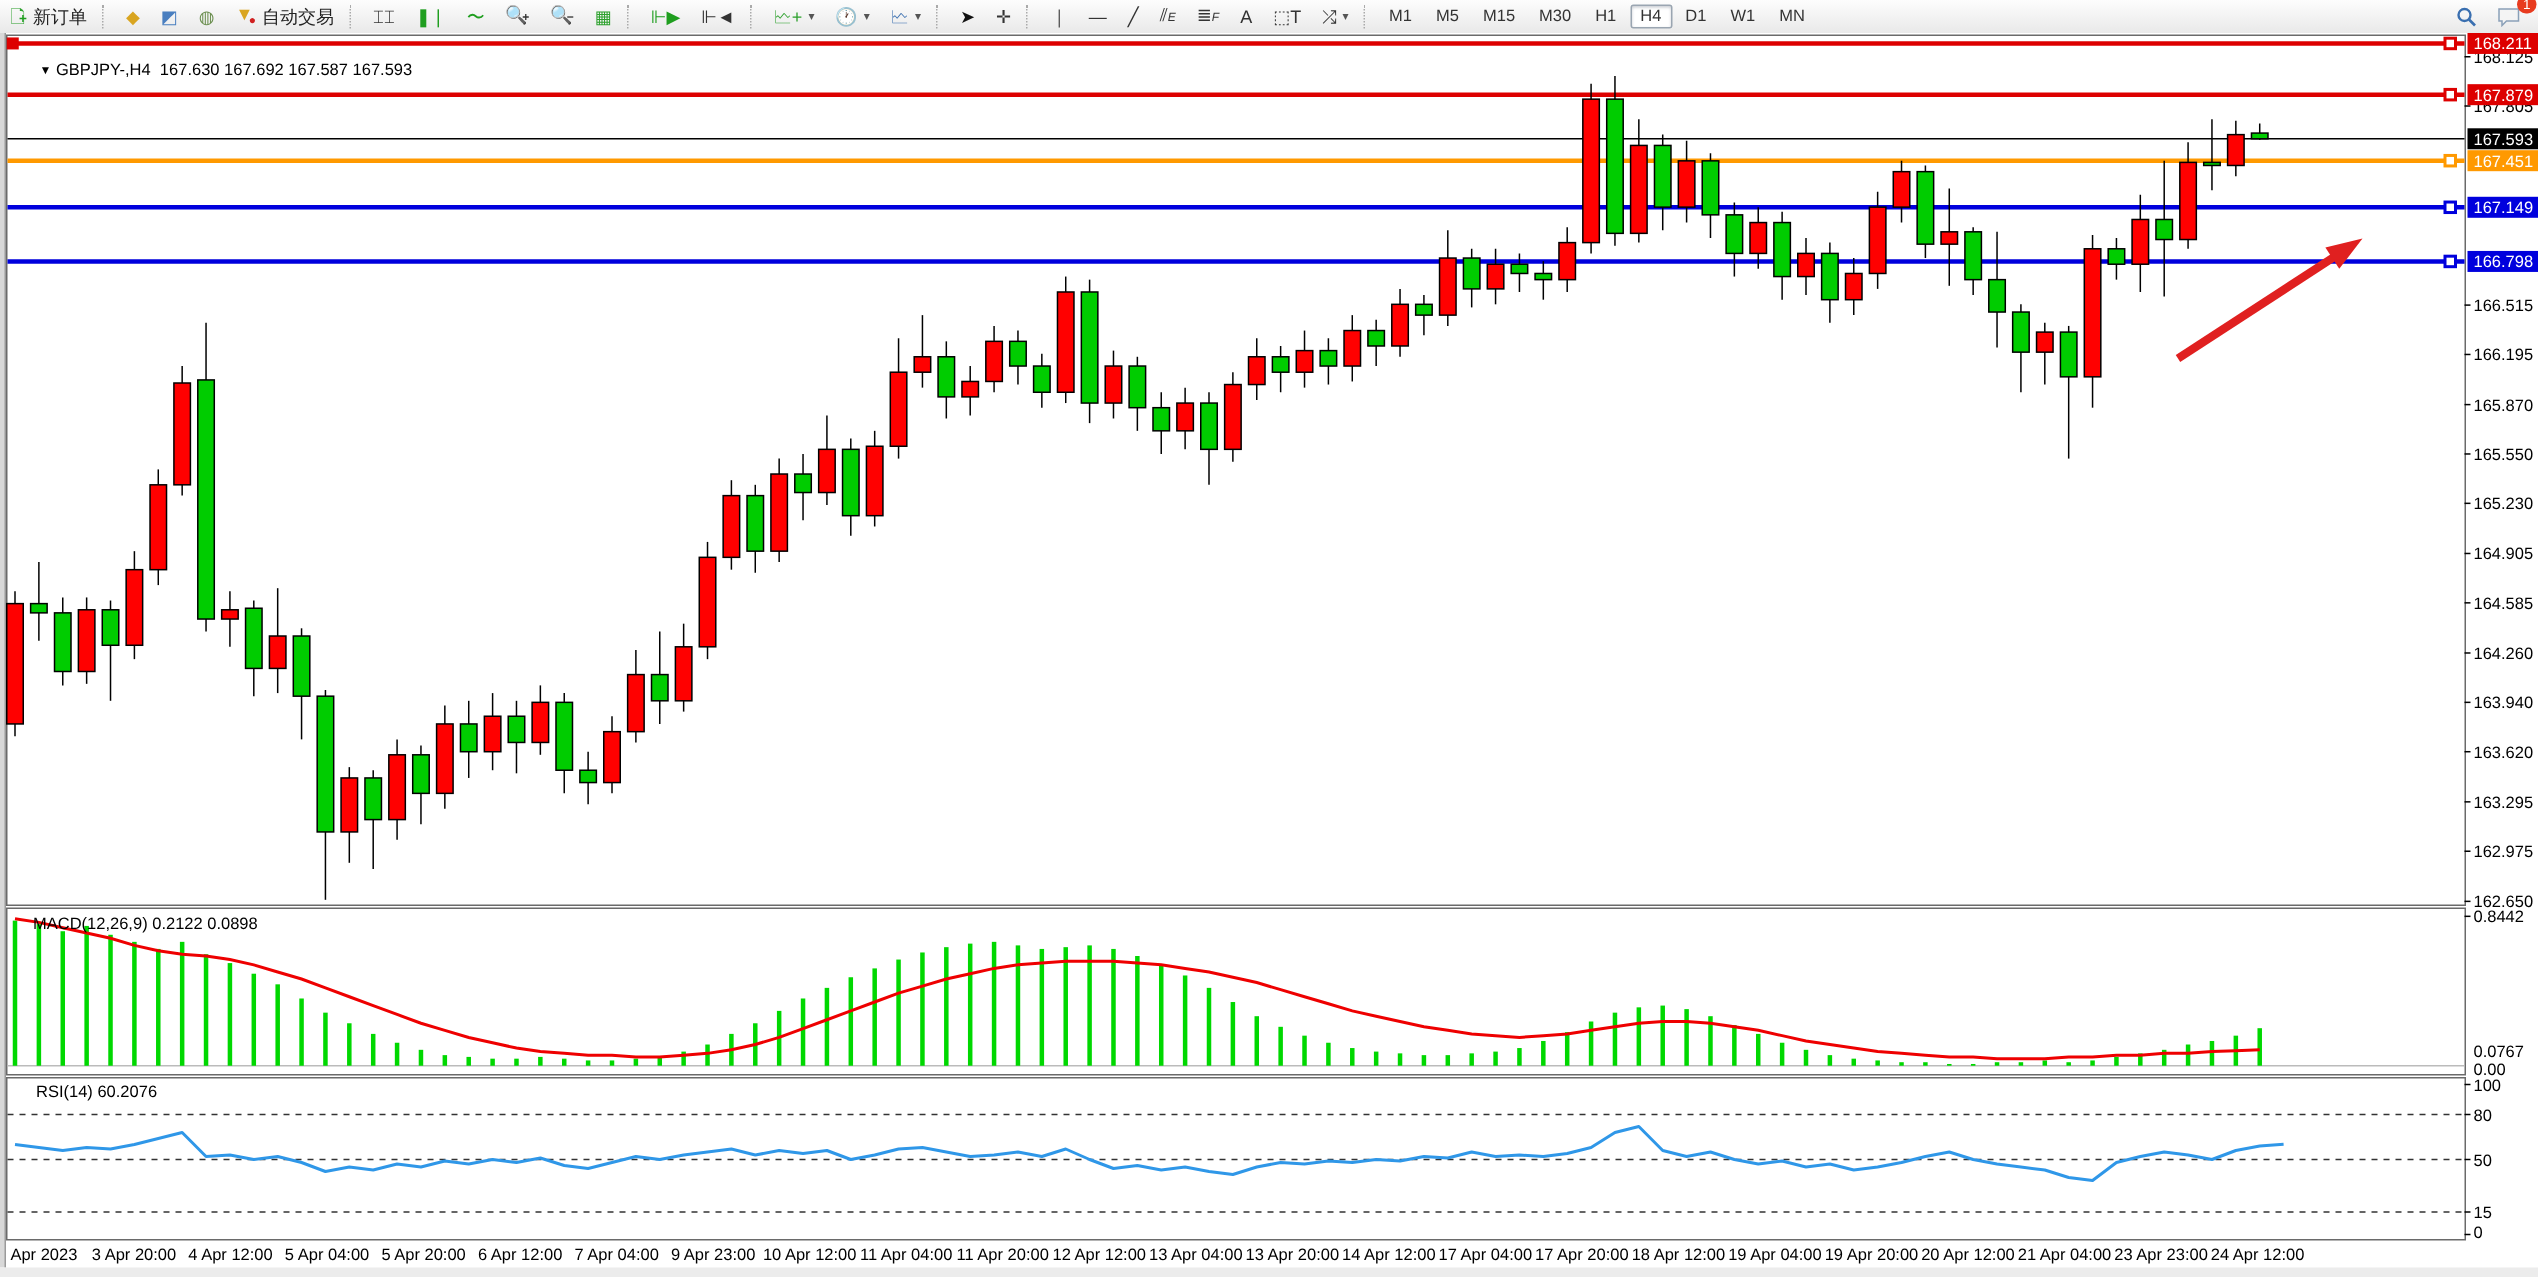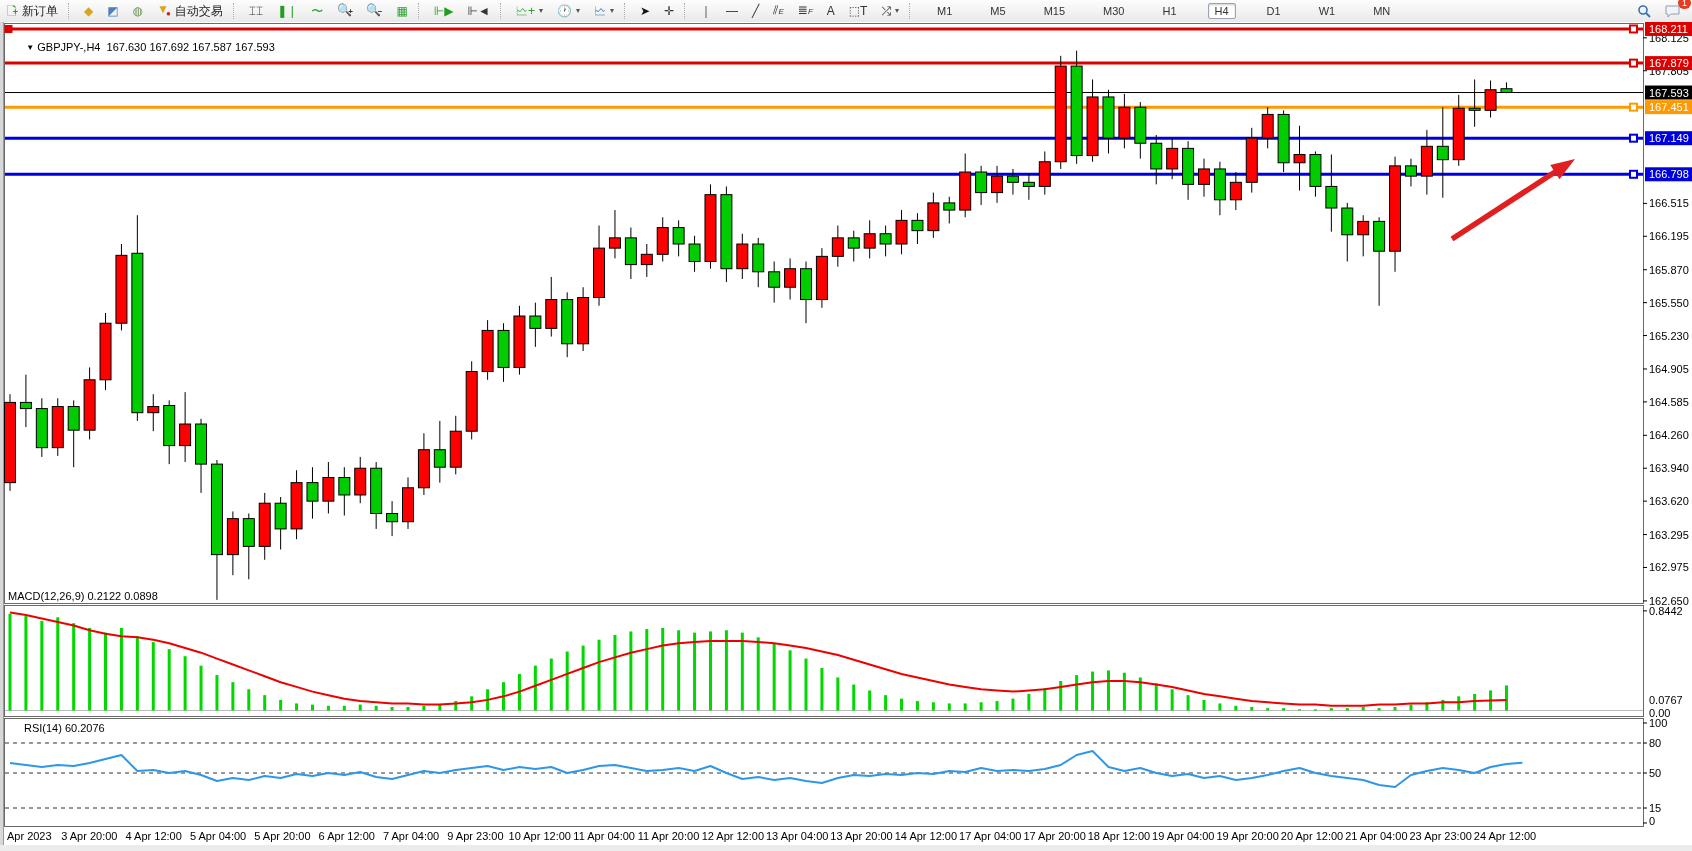--- a/index.html
+++ b/index.html
@@ -5,30 +5,30 @@
   html,body{margin:0;padding:0;background:#ececec;font-family:"Liberation Sans",sans-serif;}
   #app{position:relative;width:1692px;height:851px;background:#ffffff;overflow:hidden;}
   
   #toolbar{position:absolute;left:0;top:0;width:1692px;height:22px;
     background:linear-gradient(#fdfdfd,#e9e9e9);border-bottom:1px solid #b5b5b5;
     display:flex;align-items:center;font-size:12px;color:#222;user-select:none;}
   .tbtn{display:flex;align-items:center;gap:4px;padding:1px 5px;margin:0 1px;border:1px solid transparent;
     border-radius:2px;height:18px;line-height:18px;white-space:nowrap;cursor:default;}
   .tsep{width:5px;height:16px;margin:0 3px;border-left:1px dotted #aaa;}
   .ticon{display:inline-block;font-size:12px;line-height:14px;}
-  .tfbtn{padding:1px 6px;margin:0 12px;border:1px solid transparent;border-radius:2px;font-size:11px;color:#333;text-align:center;}
+  .tfbtn{padding:1px 6px;margin:0 1px;border:1px solid transparent;border-radius:2px;font-size:11px;color:#333;text-align:center;}
   .tfbtn.active{background:#fff;border:1px solid #9aa5b1;box-shadow:inset 0 1px 2px #c8ccd2;}
   .spacer{flex:1;}
   .badge{position:absolute;top:-4px;right:-6px;background:#e83b1f;color:#fff;border-radius:8px;
     font-size:9px;padding:0 4px;line-height:12px;}
   
   #chartwrap{position:absolute;left:0;top:22px;width:1692px;height:829px;background:#fff;}
   .overlay-label{position:absolute;font-size:11px;color:#000;white-space:pre;}
   #symbol-title{left:8px;top:7px;text-align:right;}
-  #macd-label{left:8px;top:568px;}
+  #macd-label{left:8px;top:588px;padding-left:14px;}
   #rsi-label{left:24px;top:700px;}
   .tri{display:inline-block;font-size:8px;vertical-align:1px;margin-right:3px;color:#000;}
   #leftborder{position:absolute;left:0;top:22px;width:3px;height:823px;background:#d8d8d8;border-right:1px solid #9a9a9a;}
   #bottomstrip{position:absolute;left:0;top:845px;width:1692px;height:6px;background:#ececec;}
   svg text{font-family:"Liberation Sans",sans-serif;}
 </style>
 </head>
 <body>
 
 <div id="app">

